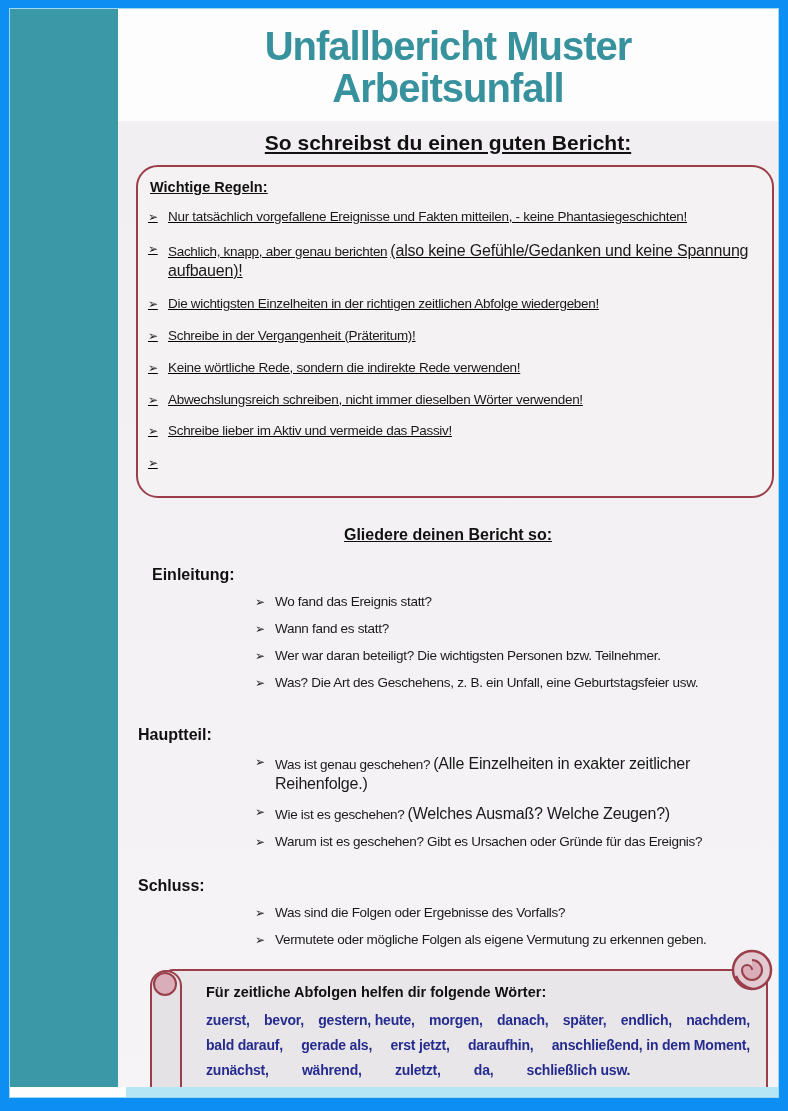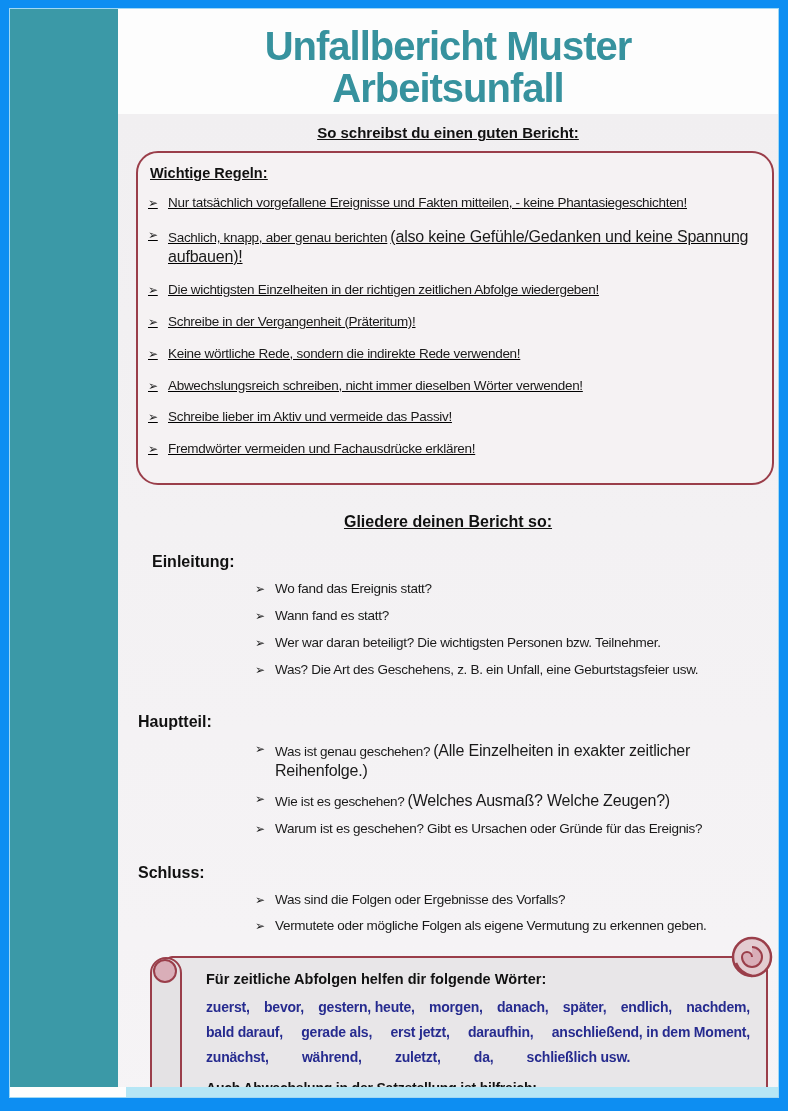--- a/index.html
+++ b/index.html
@@ -26,36 +26,36 @@
   .cyan-strip{
     position:absolute;left:116px;right:0;bottom:0;height:10px;
     background:#b5e6f5;
   }
   .content{
     position:absolute;left:108px;right:0;top:0;bottom:10px;
     background:#fdfdfd;overflow:hidden;
   }
   .title-area{
     background:#fdfdfd;
-    padding:16px 0 5px 0;
+    padding:16px 0 12px 0;
   }
   .page-title{
     text-align:center;
     font-size:40px;line-height:1.05;font-weight:bold;
     letter-spacing:-1px;
     color:#37929e;
   }
   .body-area{
     background:linear-gradient(#f1eff1,#f6f4f6);
     min-height:946px;
     padding-bottom:6px;
   }
   .u{text-decoration:underline;}
   .intro-heading{
-    text-align:center;font-weight:bold;font-size:15px;color:#111;
+    text-align:center;font-weight:bold;font-size:21px;color:#111;
     padding-top:10px;
   }
   .rules-box{
     margin:10px 4px 0 18px;
     border:2px solid #9a3e4a;border-radius:22px;
     background:#f5f2f3;
     padding:10px 8px 10px 10px;
     text-decoration:underline;
   }
   .rules-heading{
@@ -180,21 +180,20 @@
                 <span class="li-text"><span>Abwechslungsreich schreiben, nicht immer dieselben Wörter verwenden!</span></span>
               </div>
 
               <div class="li">
                 <span class="bullet">➢</span>
                 <span class="li-text"><span>Schreibe lieber im Aktiv und vermeide das Passiv!</span></span>
               </div>
 
               <div class="li">
                 <span class="bullet">➢</span>
-                <span class="li-text"><span>Fremdwörter vermeiden und Fachausdrücke erklären!</span></span>
               </div>
             </div>
         </div>
 
         <div class="outline-heading u">Gliedere deinen Bericht so:</div>
 
         <div class="section-label first">Einleitung:</div>
         <div class="outline-list">
 
             <div class="li">

